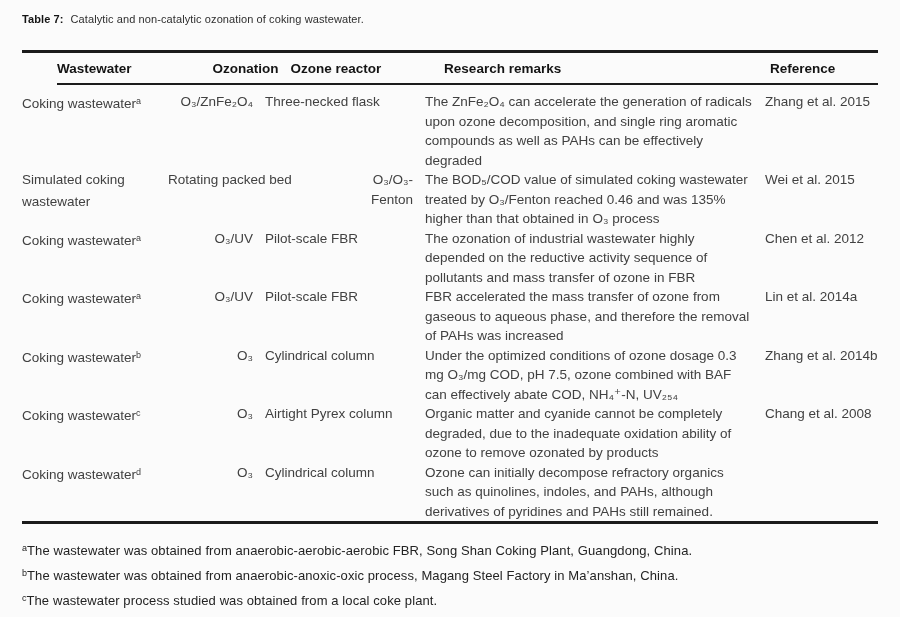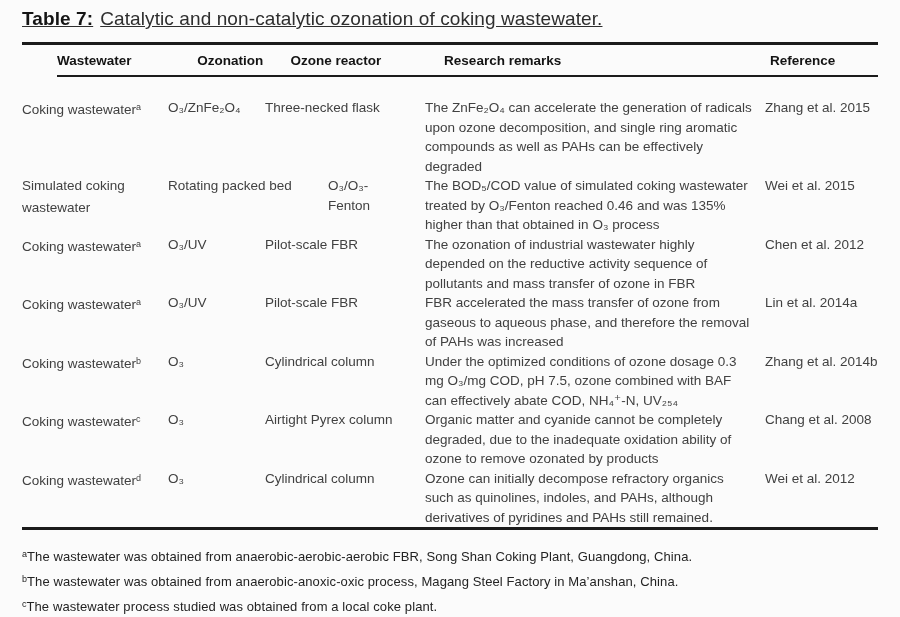--- a/index.html
+++ b/index.html
@@ -6,57 +6,56 @@
   body{
     width:900px;height:617px;
     background:#fbfbfb;
     font-family:"Liberation Sans","DejaVu Sans",sans-serif;
     color:#3e3e3e;
     overflow:hidden;
   }
   .page{padding:9px 22px 0 22px;}
 
   .title-row{
-    font-size:19px;
+    font-size:11px;
     line-height:20px;
     color:#2e2e2e;
-    margin-bottom:13px;
+    margin-bottom:21px;
     letter-spacing:0.1px;
-    text-decoration:underline;
   }
   .title-label{font-weight:bold;color:#141414;margin-right:7px;}
 
   .table{
     border-top:3px solid #1b1b1b;
     border-bottom:3px solid #1b1b1b;
     width:856px;
   }
   .thead{
     display:flex;
     border-bottom:2px solid #1b1b1b;
     padding:8px 0 7px 0;
     font-size:13.5px;
     font-weight:bold;
     color:#141414;
     margin-left:35px;
   }
-  .tbody{padding-top:21px;}
+  .tbody{padding-top:7px;}
   .tr{
     display:flex;
     font-size:13.5px;
     line-height:19.5px;
     color:#414141;
   }
   .td,.th{
     box-sizing:border-box;
     padding-right:12px;
     white-space:pre-line;
   }
   .c1{width:146px;}
-  .c2{width:97px;}
+  .c2{width:97px;text-align:right;}
   .c3{width:160px;}
   .c4{width:340px;}
   .c5{width:113px;padding-right:0;}
 
   .fn-sup{
     font-size:9px;
     vertical-align:4px;
     letter-spacing:0;
   }
 
@@ -134,21 +133,20 @@
     <div class="td c3 cell-reactor">Airtight Pyrex column</div>
     <div class="td c4 cell-remarks">Organic matter and cyanide cannot be completely degraded, due to the inadequate oxidation ability of ozone to remove ozonated by products</div>
     <div class="td c5 cell-reference">Chang et al. 2008</div>
   </div>
 
   <div class="tr">
     <div class="td c1"><span class="cw-text">Coking wastewater</span><span class="fn-sup cw-sup">d</span></div>
     <div class="td c2 cell-ozonation">O₃</div>
     <div class="td c3 cell-reactor">Cylindrical column</div>
     <div class="td c4 cell-remarks">Ozone can initially decompose refractory organics such as quinolines, indoles, and PAHs, although derivatives of pyridines and PAHs still remained.</div>
-    <div class="td c5 cell-reference">Wei et al. 2012</div>
   </div>
 </div>
   </div>
 
   <div class="footnotes">
   <div class="footnote"><span class="fn-sup fn-marker">a</span><span class="fn-text">The wastewater was obtained from anaerobic-aerobic-aerobic FBR, Song Shan Coking Plant, Guangdong, China.</span></div>
 
   <div class="footnote"><span class="fn-sup fn-marker">b</span><span class="fn-text">The wastewater was obtained from anaerobic-anoxic-oxic process, Magang Steel Factory in Ma’anshan, China.</span></div>
 
   <div class="footnote"><span class="fn-sup fn-marker">c</span><span class="fn-text">The wastewater process studied was obtained from a local coke plant.</span></div>

